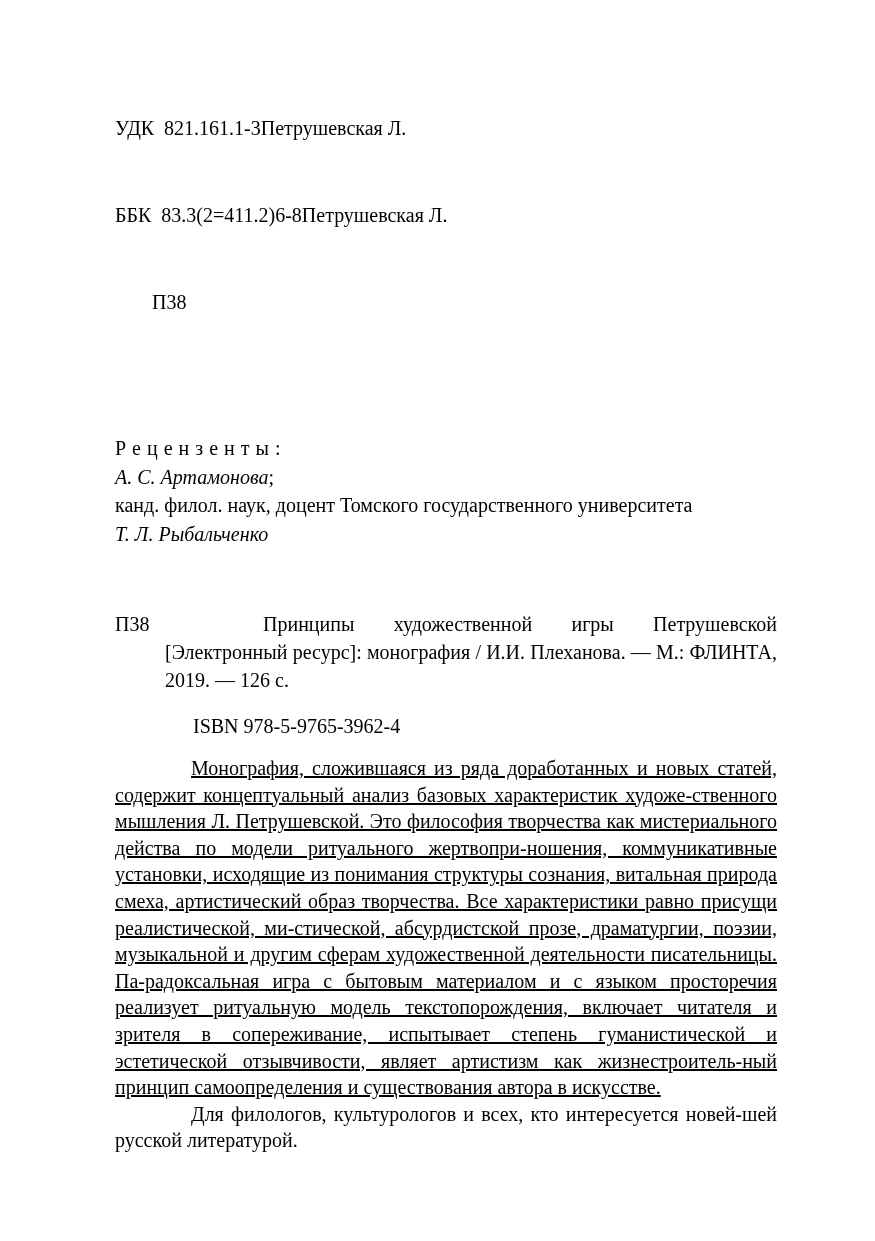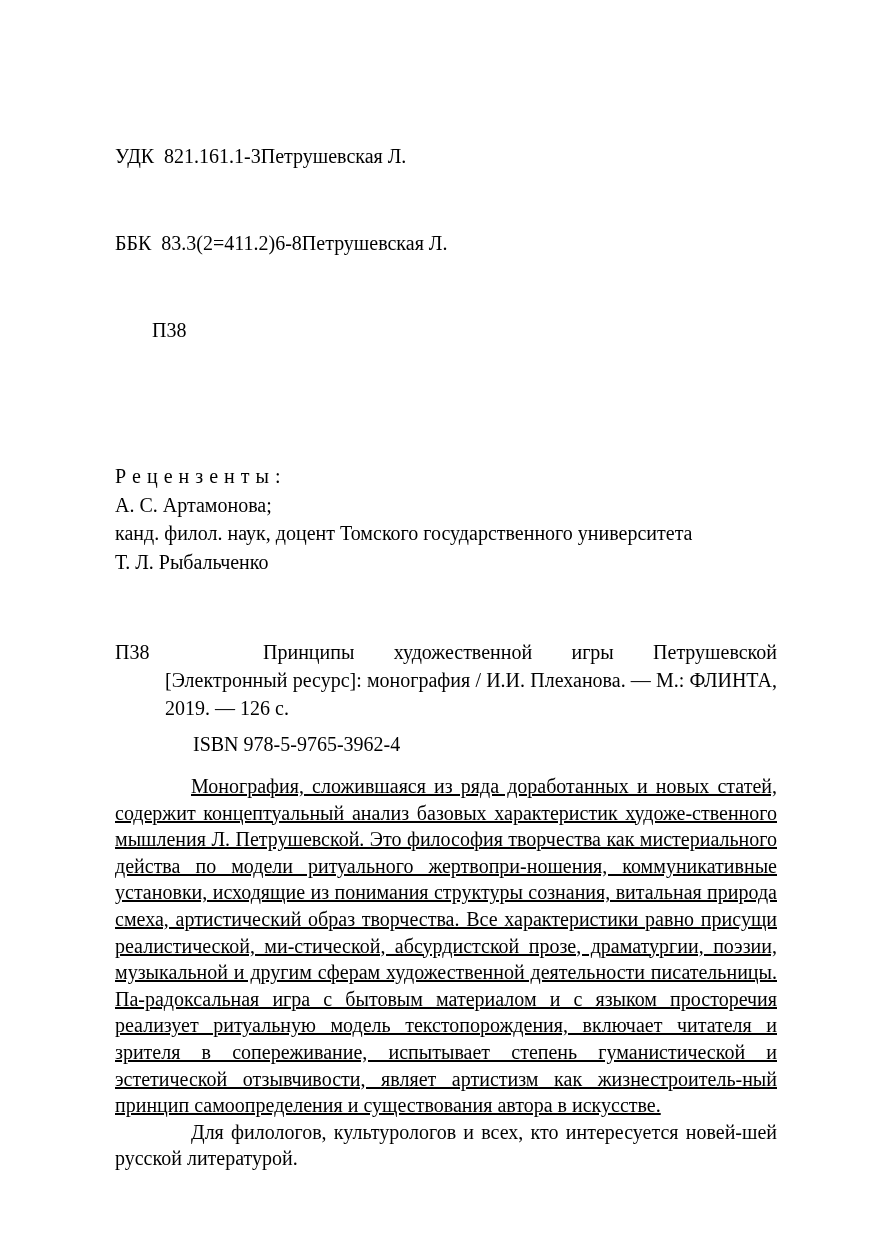--- a/index.html
+++ b/index.html
@@ -18,45 +18,44 @@
     top: 0;
     width: 662px;
     height: 100%;
     font-size: 20px;
     line-height: 26px;
   }
   .codes-top {
     padding-top: 56px;
     white-space: pre-wrap;
     line-height: 29px;
-    margin-top: 28px;
   }
   .codes-top .code-p38 { padding-left: 37px; }
   .reviewers {
     margin-top: 59px;
     line-height: 28.5px;
   }
   .rev-heading { letter-spacing: 0.5px; }
-  .italic { }
+  .italic { font-style: italic; }
   .entry-block { margin-top: 62px; }
   .author-line { padding-left: 48px; font-weight: bold; line-height: 28px; }
   .entry-row { position: relative; line-height: 28px; }
   .entry-code {
     position: absolute;
     left: 0;
     top: 0;
   }
   .entry-text {
     margin-left: 50px;
     text-indent: 98px;
     text-align: justify;
     margin-top: 16px;
   }
   .isbn-mid {
-    margin-top: 6px;
+    margin-top: 16px;
     margin-left: 78px;
     line-height: 32px;
   }
   .annotation {
     margin-top: 13px;
     text-align: justify;
     text-indent: 76px;
     line-height: 26.6px;
     text-decoration: underline;
   }

